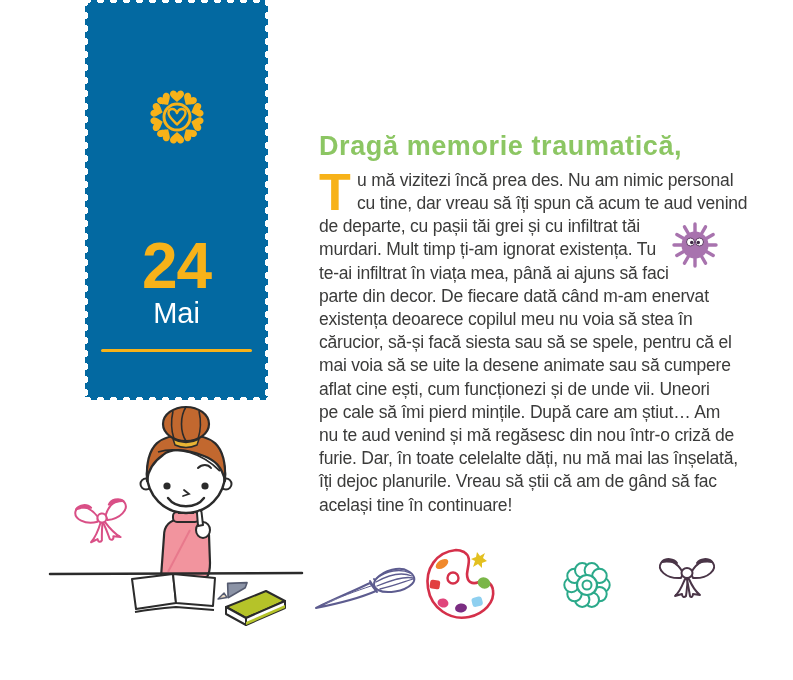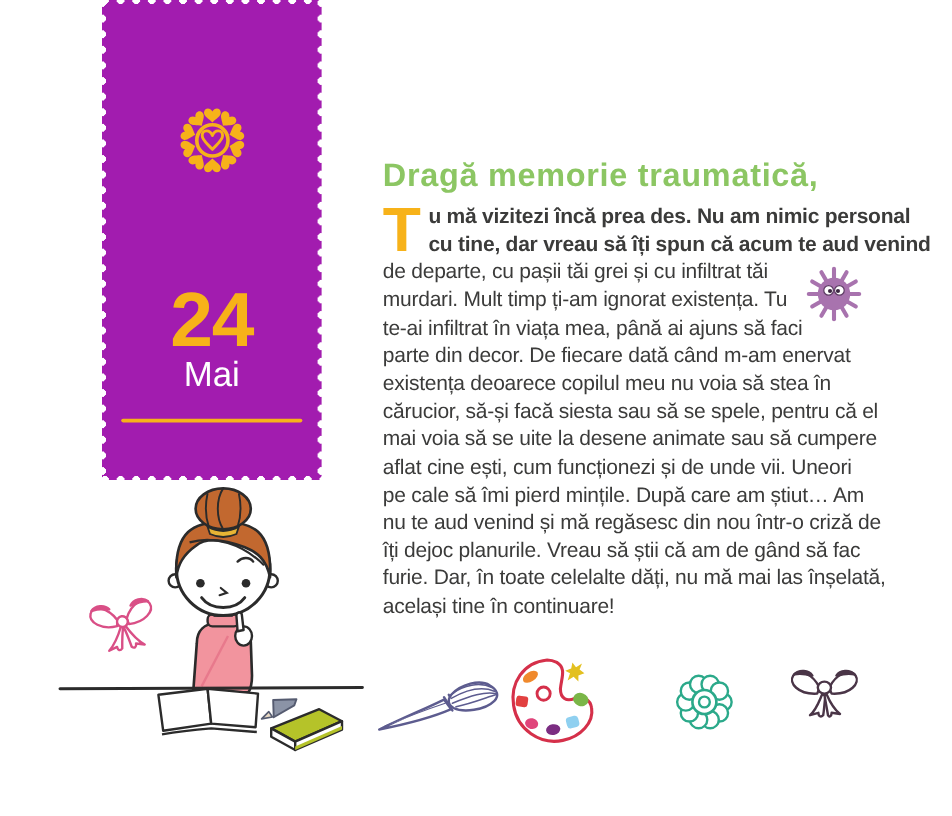--- a/index.html
+++ b/index.html
@@ -3,21 +3,21 @@
 <meta charset="utf-8">
 <style>
   html,body { margin:0; padding:0; background:#ffffff; }
   .page {
     position:relative; width:793px; height:680px; background:#ffffff;
     font-family:"Liberation Sans", sans-serif; overflow:hidden;
   }
   
   .stamp-banner {
     position:absolute; left:85px; top:0; width:183px; height:400px;
-    background:#a21caf;
+    background:#0369a1;
   }
   .perf { position:absolute; pointer-events:none; }
   .perf.t { left:-4px; right:-4px; top:-5px; height:10px;
     background-image:radial-gradient(circle 3.5px at 6.5px 5px, #fff 99%, rgba(255,255,255,0) 100%);
     background-size:13px 10px; background-repeat:repeat-x; }
   .perf.b { left:-4px; right:-4px; bottom:-5px; height:10px;
     background-image:radial-gradient(circle 3.5px at 6.5px 5px, #fff 99%, rgba(255,255,255,0) 100%);
     background-size:13px 10px; background-repeat:repeat-x; }
   .perf.l { top:-4px; bottom:-4px; left:-5px; width:10px;
     background-image:radial-gradient(circle 3.5px at 5px 6.5px, #fff 99%, rgba(255,255,255,0) 100%);
@@ -44,21 +44,21 @@
     margin:0 0 7px 0; font-size:27px; font-weight:bold; letter-spacing:0.6px;
     color:#8cc663; line-height:1.1;
   }
   .body-text { position:relative; color:#3b3b3a; font-size:17.5px;
     line-height:23.2px; letter-spacing:-0.2px; }
   .dropcap {
     position:absolute; left:0; top:2px; font-size:52px; line-height:42px;
     font-weight:bold; color:#f7b219;
   }
   .letter-line { white-space:nowrap; }
-  .lines .letter-line:nth-child(-n+2) { padding-left:38px;font-weight:bold; }
+  .lines .letter-line:nth-child(-n+2) { padding-left:38px; }
   
   .germ   { position:absolute; left:671px; top:217px; }
   .girl   { position:absolute; left:40px;  top:402px; }
   .brush  { position:absolute; left:312px; top:546px; }
   .palette{ position:absolute; left:420px; top:544px; }
   .flower { position:absolute; left:561px; top:561px; }
   .bow-r  { position:absolute; left:654px; top:551px; }
 </style>
 </head>
 <body>
@@ -106,22 +106,22 @@
           <div class="letter-line">de departe, cu pașii tăi grei și cu infiltrat tăi</div>
           <div class="letter-line">murdari. Mult timp ți-am ignorat existența. Tu</div>
           <div class="letter-line">te-ai infiltrat în viața mea, până ai ajuns să faci</div>
           <div class="letter-line">parte din decor. De fiecare dată când m-am enervat</div>
           <div class="letter-line">existența deoarece copilul meu nu voia să stea în</div>
           <div class="letter-line">cărucior, să-și facă siesta sau să se spele, pentru că el</div>
           <div class="letter-line">mai voia să se uite la desene animate sau să cumpere</div>
           <div class="letter-line">aflat cine ești, cum funcționezi și de unde vii. Uneori</div>
           <div class="letter-line">pe cale să îmi pierd mințile. După care am știut… Am</div>
           <div class="letter-line">nu te aud venind și mă regăsesc din nou într-o criză de</div>
+          <div class="letter-line">furie. Dar, în toate celelalte dăți, nu mă mai las înșelată,</div>
           <div class="letter-line">îți dejoc planurile. Vreau să știi că am de gând să fac</div>
-          <div class="letter-line">furie. Dar, în toate celelalte dăți, nu mă mai las înșelată,</div>
           <div class="letter-line">același tine în continuare!</div>
         </div>
     </div>
   </div>
 
   <svg class="germ" width="48" height="54" viewBox="0 0 48 54">
     <g transform="translate(24,28)" stroke="#a873ae" stroke-width="3.4" stroke-linecap="round">
       <line x1="0" y1="-13" x2="0" y2="-21" transform="rotate(0)"></line>
       <line x1="0" y1="-13" x2="0" y2="-21" transform="rotate(30)"></line>
       <line x1="0" y1="-13" x2="0" y2="-21" transform="rotate(60)"></line>

